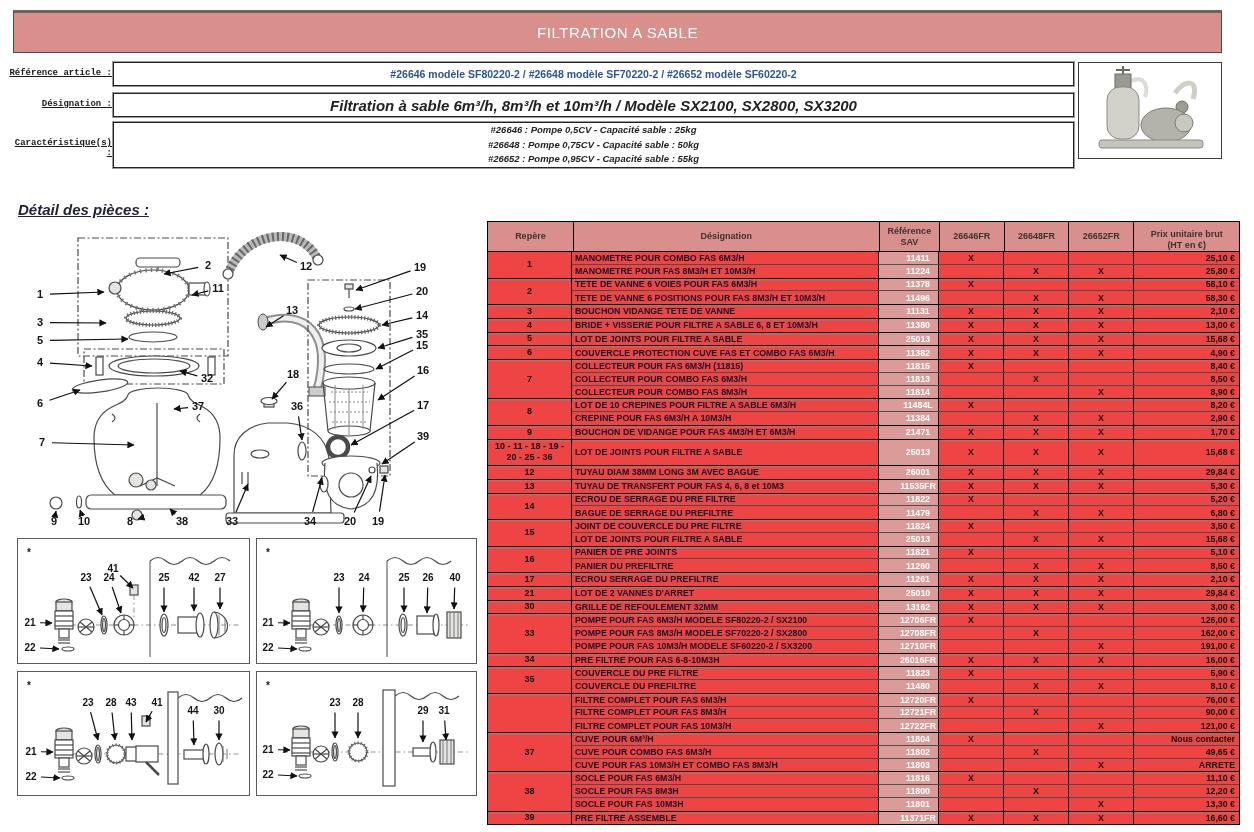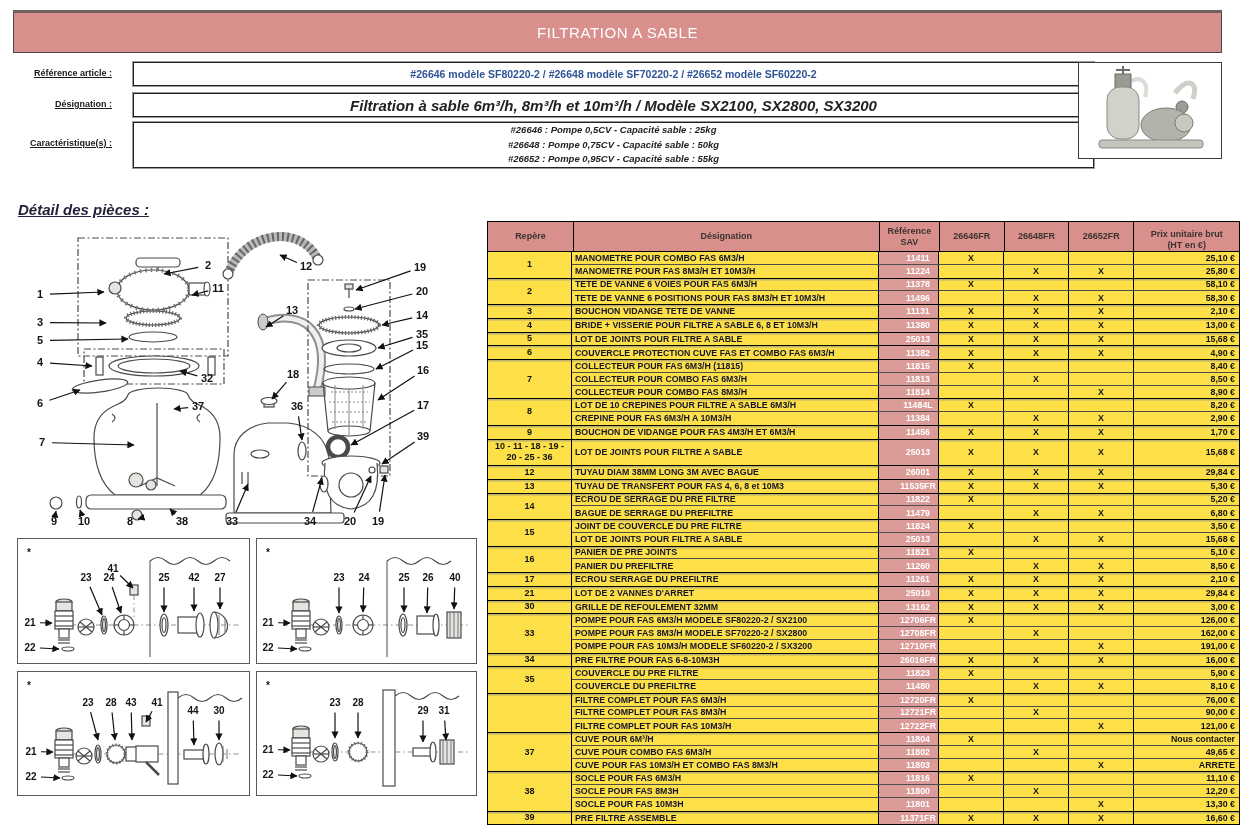--- a/index.html
+++ b/index.html
@@ -8,23 +8,23 @@
   .abs { position:absolute; }
 
   
   #banner { left:13px; top:10px; width:1209px; height:43px; background:#D98F8C;
     border:1.5px solid #4a4a4a; border-top:3px solid #6e6260;
     display:flex; align-items:center; justify-content:center; }
   #banner .t { color:#fff; font-weight:normal; font-size:15px; letter-spacing:.6px; }
 
   
   .info-label { left:8px; width:104px; text-align:right; font-size:9px; font-weight:bold;
-    text-decoration:underline; color:#1a1a1a; }
+    text-decoration:underline; color:#1a1a1a;font-family:Liberation Mono, monospace; }
   .info-box { left:113px; width:961px; border:1px solid #222; outline:1px solid #9a9a9a;
-    background:#fff; display:flex; flex-direction:column; align-items:center; justify-content:center;margin-left:20px; }
+    background:#fff; display:flex; flex-direction:column; align-items:center; justify-content:center; }
   #ref-box  { top:62px;  height:24px; }
   #des-box  { top:93px;  height:24px; }
   #char-box { top:122px; height:46px; }
   .blue-val { color:#2F5496; font-weight:bold; font-size:10.5px; }
   .ital-val { color:#222; font-style:italic; font-weight:600; font-size:15px; }
   .char-line { color:#222; font-style:italic; font-weight:600; font-size:9.5px; line-height:14.5px; }
   #photo-box { left:1078px; top:62px; width:144px; height:97px; border:1.5px solid #3c3c3c; background:#fff; }
 
   #detail-label { left:18px; top:201px; font-size:15px; font-weight:bold; font-style:italic;
     text-decoration:underline; color:#22223a; }
@@ -39,21 +39,21 @@
   svg { display:block; }
   svg text.co { font:bold 11px "Liberation Sans",sans-serif; fill:#151515; text-anchor:middle; }
   svg text.cb { font:bold 10px "Liberation Sans",sans-serif; fill:#151515; text-anchor:middle; }
   .art { stroke:#4a4a4a; stroke-width:1.2; fill:none; }
   .artf { stroke:#4a4a4a; stroke-width:1.2; fill:#fff; }
   .artg { stroke:#4a4a4a; stroke-width:1.2; fill:#e4e4e0; }
   .dash { stroke-dasharray:7 2.5 2 2.5; }
   .cline { stroke:#777; stroke-width:.8; stroke-dasharray:5 3 1.5 3; fill:none; }
 
   
-  #parts-table { left:487px; top:221px; width:753px; border:1.6px solid #000; background:#fde047; }
+  #parts-table { left:487px; top:221px; width:753px; border:1.6px solid #000; background:#ef4444; }
   .pt-header { display:flex; height:30px; background:#D98F8C; border-bottom:1.8px solid #000;
     color:#3b3330; font-weight:bold; font-size:9px; text-align:center; }
   .pt-header > div { display:flex; flex-direction:column; align-items:center; justify-content:center;
     line-height:1.2; border-right:1px solid #000; }
   .pt-header > div:last-child { border-right:none; }
   .hw-rep { width:86px; } .hw-des { width:307px; } .hw-ref { width:60px; }
   .hw-mod { width:65px; } .hw-prix { width:105px;margin-top:6px; }
   .pt-group { display:flex; border-bottom:1.6px solid #000; box-shadow:0 1.5px 0 rgba(140,140,140,.55); }
   .pt-group:last-child { border-bottom:none; box-shadow:none; }
   .pt-repere { width:86px; border-right:1px solid #000; display:flex; align-items:center;
@@ -621,21 +621,21 @@
             <div class="c-x">X</div>
             <div class="c-prix">2,90 €</div>
           </div>
         </div>
       </div>
       <div class="pt-group">
         <div class="pt-repere">9</div>
         <div class="pt-rows">
           <div class="pt-row">
             <div class="c-des">BOUCHON DE VIDANGE POUR FAS 4M3/H ET 6M3/H</div>
-            <div class="c-ref">11456</div>
+            <div class="c-ref">21471</div>
             <div class="c-x">X</div>
             <div class="c-x">X</div>
             <div class="c-x">X</div>
             <div class="c-prix">1,70 €</div>
           </div>
         </div>
       </div>
       <div class="pt-group">
         <div class="pt-repere">10 - 11 - 18 - 19 - 20 - 25  - 36</div>
         <div class="pt-rows">

